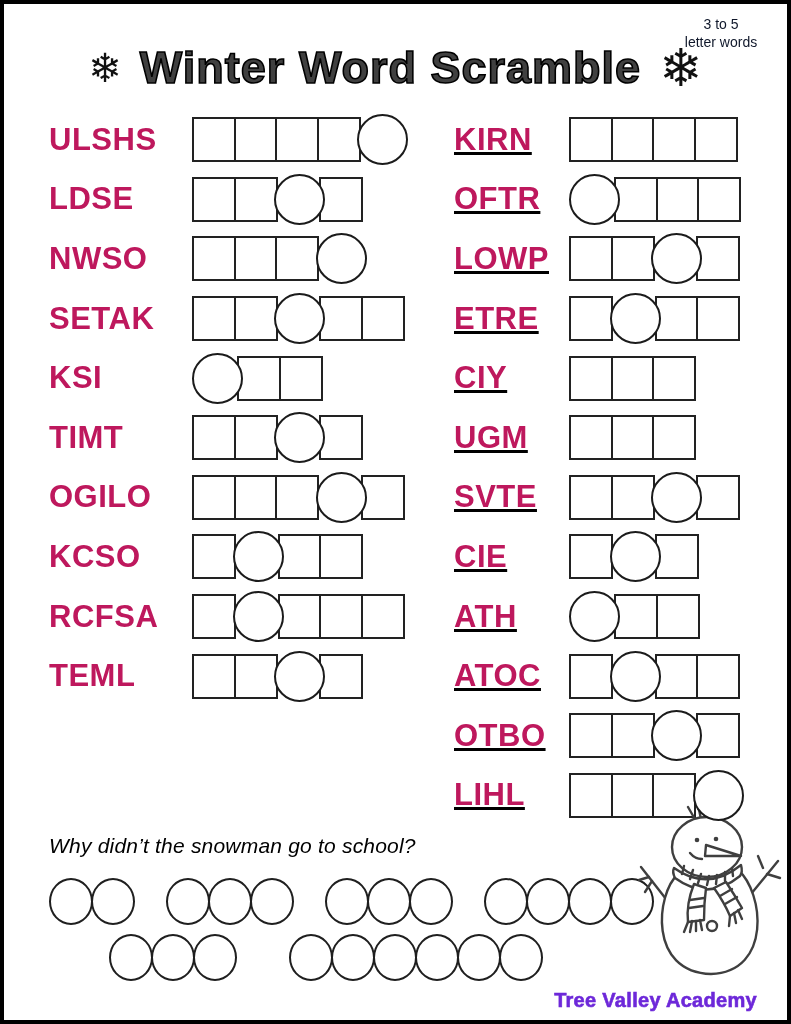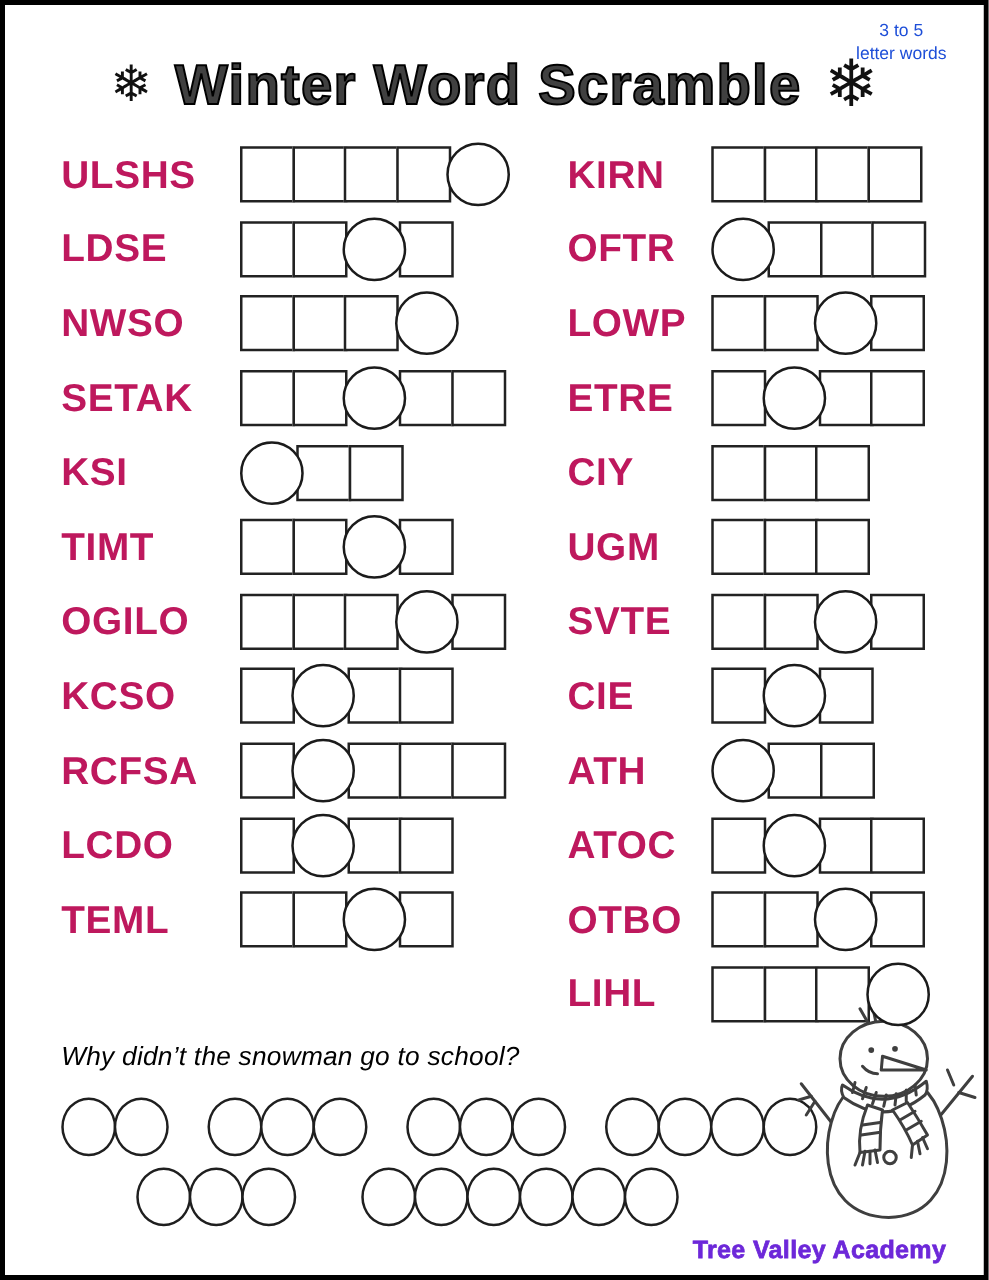--- a/index.html
+++ b/index.html
@@ -26,27 +26,27 @@
     font-weight:900;
     letter-spacing:1px;
     color:#404040;
     -webkit-text-stroke:1.6px #000;
     white-space:nowrap;
   }
   .subtitle{
     position:absolute;right:26px;top:12px;
     width:80px;
     text-align:center;
-    color:#1d4ed8;
+    color:#0f172a;
     font-size:14px;line-height:1.25;
   }
   
   .col{position:absolute;top:106px;}
   #col-left{left:45px;width:385px;}
-  #col-right{left:450px;width:310px;}
+  #col-right{left:450px;width:310px;text-decoration:underline;}
   .word-row{display:flex;align-items:center;height:59.6px;}
   .word-label{
     font-weight:bold;
     font-size:31px;
     letter-spacing:0.5px;
     color:#be185d;
     flex:0 0 auto;
   }
   #col-left .word-label{width:143px;}
   #col-right .word-label{width:115px;}
@@ -189,29 +189,20 @@
         <span class="word-label">RCFSA</span>
         <div class="cells">
           <div class="cell square-cell"></div>
           <div class="cell circle-cell"></div>
           <div class="cell square-cell"></div>
           <div class="cell square-cell"></div>
           <div class="cell square-cell"></div>
         </div>
       </div>
       <div class="word-row">
-        <span class="word-label">LCDO</span>
-        <div class="cells">
-          <div class="cell square-cell"></div>
-          <div class="cell circle-cell"></div>
-          <div class="cell square-cell"></div>
-          <div class="cell square-cell"></div>
-        </div>
-      </div>
-      <div class="word-row">
         <span class="word-label">TEML</span>
         <div class="cells">
           <div class="cell square-cell"></div>
           <div class="cell square-cell"></div>
           <div class="cell circle-cell"></div>
           <div class="cell square-cell"></div>
         </div>
       </div>
     </section>
   <section class="col" id="col-right">

